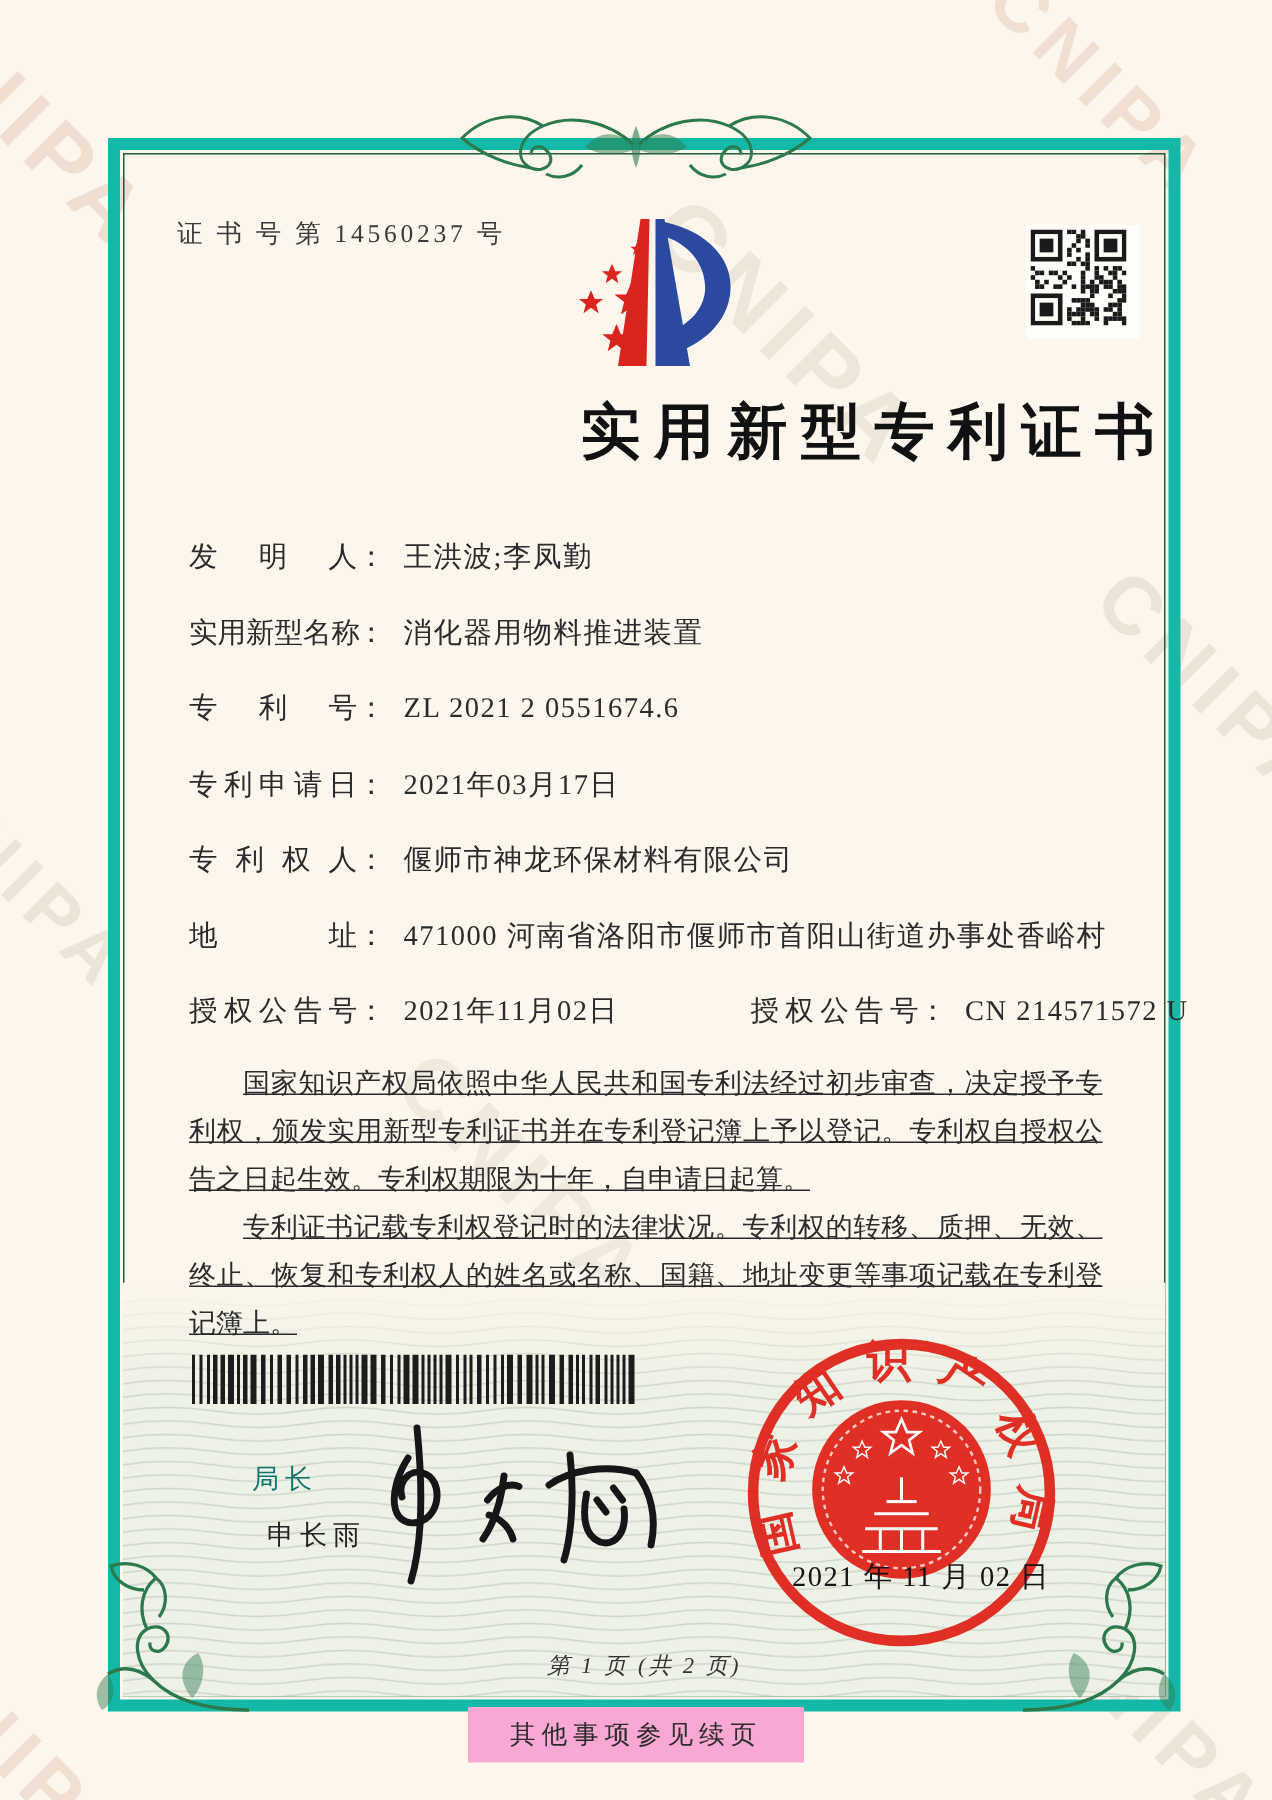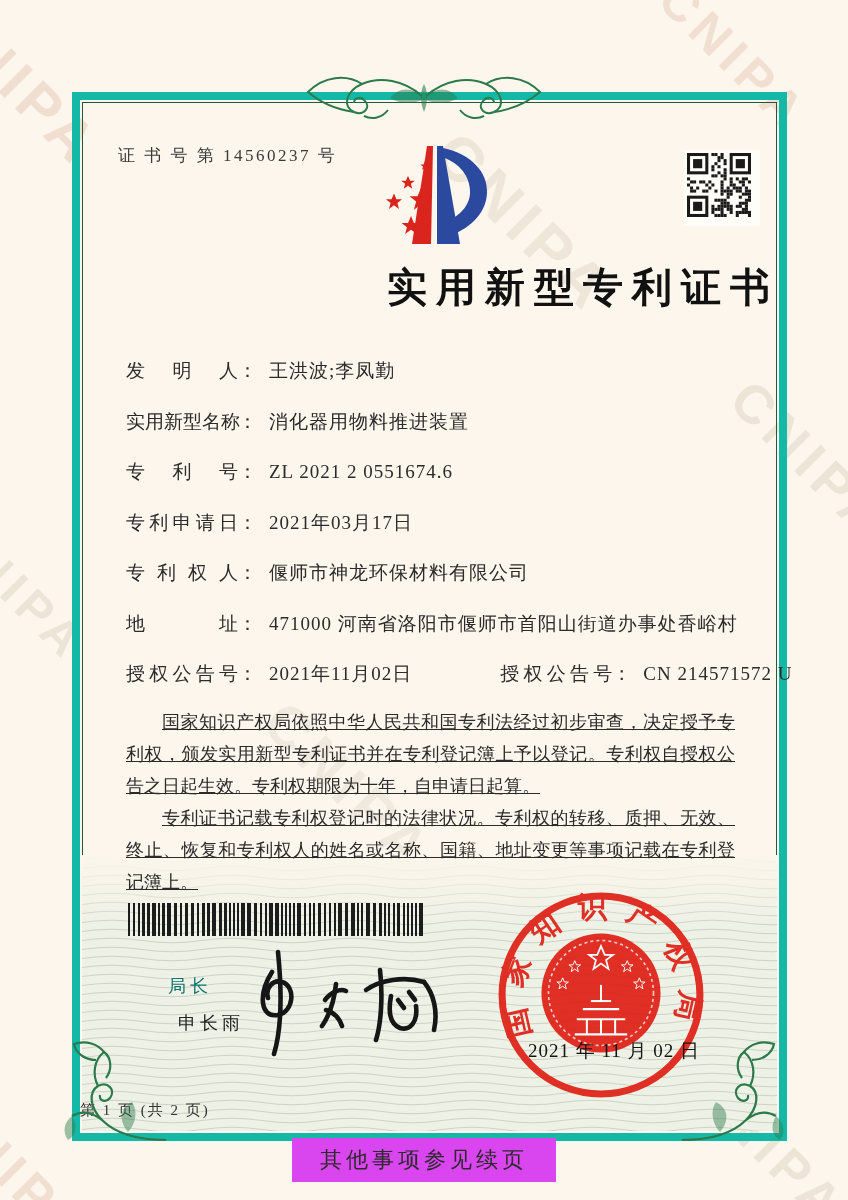--- a/index.html
+++ b/index.html
@@ -33,25 +33,25 @@
   .fvalue{margin-left:12px;letter-spacing:1px;}
   .fpair2{margin-left:88px;}
   .paras{position:absolute;left:46px;right:44px;top:606px;font-size:18px;line-height:32px;text-align:justify;text-decoration:underline;}
   .paras p{margin:0;text-indent:2em;}
   .barcode-wrap{position:absolute;left:48px;top:803px;}
   .signer-title{position:absolute;left:56px;top:874px;font-size:18px;letter-spacing:4px;color:#0f766e;margin-left:32px;}
   .signer-name{position:absolute;left:56px;top:911px;font-size:18px;letter-spacing:4px;color:#222;margin-left:42px;}
   .signature{position:absolute;left:148px;top:842px;width:232px;height:118px;}
   .seal{position:absolute;left:414px;top:788px;width:214px;height:214px;opacity:.93;}
   .seal-date{position:absolute;left:448px;top:938px;font-size:19px;letter-spacing:1px;color:#141414;z-index:5;}
-  .page-indicator{position:absolute;left:0;right:0;top:1001px;font-size:15px;letter-spacing:2px;color:#333;}
+  .page-indicator{position:absolute;left:0;right:0;top:1001px;text-align:center;font-size:15px;letter-spacing:2px;color:#333;font-style:italic;}
   .orn{position:absolute;pointer-events:none;}
   .continuation{
     position:absolute;left:50%;top:1138px;transform:translateX(-50%);
-    background:#d946ef;padding:7px 28px;font-size:22px;letter-spacing:4px;color:#2b2b2b;white-space:nowrap;
+    background:#f9a8d4;padding:7px 28px;font-size:17px;letter-spacing:4px;color:#2b2b2b;white-space:nowrap;
   }
 </style>
 </head>
 <body>
 
 <div class="page">
 
   <svg width="0" height="0" style="position:absolute" aria-hidden="true">
     <defs>
       <polygon id="star" points="0,-10 2.94,-3.09 9.51,-3.09 4.05,1.18 5.88,8.09 0,3.82 -5.88,8.09 -4.05,1.18 -9.51,-3.09 -2.94,-3.09"></polygon>

